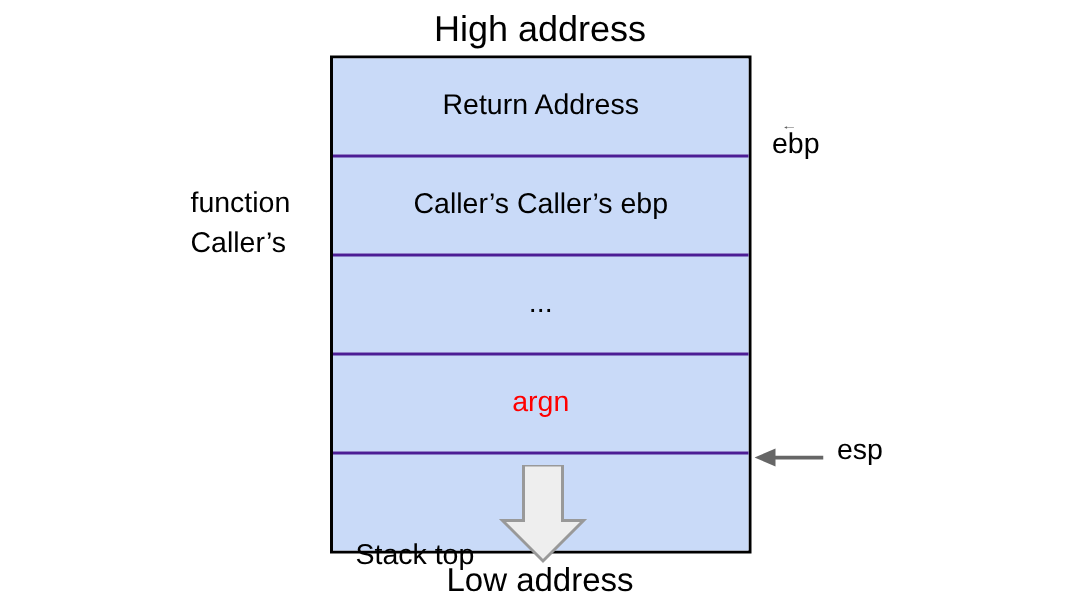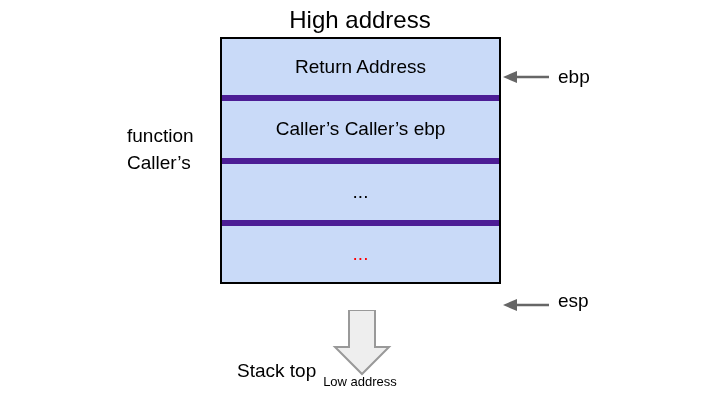--- a/index.html
+++ b/index.html
@@ -15,54 +15,54 @@
   .abs { position: absolute; }
 
   .top-label {
     left: 0; right: 0; top: 6px;
     text-align: center;
     font-size: 24px;
   }
   .bottom-label {
     left: 0; right: 0; top: 374px;
     text-align: center;
-    font-size: 13px;
+    font-size: 22px;
   }
 
   .stack-box {
     left: 220px; top: 37px;
-    width: 281px; height: 247px;
+    width: 281px; height: 332px;
     border: 2px solid #000;
     display: flex;
     flex-direction: column;
   }
   .stack-row {
     flex: 1;
     background: #c9daf8;
     display: flex;
     align-items: center;
     justify-content: center;
   }
-  .stack-row + .stack-row { border-top: 6px solid #4c1d95; }
+  .stack-row + .stack-row { border-top: 2px solid #4c1d95; }
   .row-label { font-size: 19px; color: #000; }
   .row-label[data-color="red"] { color: #ff0000; }
 
   .caller-state {
     left: 127px; top: 122px;
     font-size: 19px;
     line-height: 27px;
   }
 
   .pointer {
     display: flex;
     align-items: center;
     height: 24px;
     left: 503px;
   }
-  .pointer-ebp { top: 65px; }
+  .pointer-ebp { top: 84px; flex-direction: column; }
   .pointer-esp { top: 288px; align-items: flex-end; }
   .pointer-label { font-size: 19px; margin-left: 9px; }
 
   .stack-top-label {
     left: 237px; top: 320px;
     font-size: 19px;
     margin-top: 40px;
   }
 
   .block-arrow { left: 332px; top: 310px; }
@@ -81,20 +81,23 @@
   <div class="stack-row">
     <span class="row-label" data-color="black">Return Address</span>
   </div>
   <div class="stack-row">
     <span class="row-label" data-color="black">Caller’s Caller’s ebp</span>
   </div>
   <div class="stack-row">
     <span class="row-label" data-color="black">...</span>
   </div>
   <div class="stack-row">
+    <span class="row-label" data-color="red">argn</span>
+  </div>
+  <div class="stack-row">
     <span class="row-label" data-color="red">...</span>
   </div>
 </div>
 
 <div class="abs pointer pointer-ebp">
   <svg width="46" height="14" viewBox="0 0 46 14">
     <line x1="46" y1="7" x2="12" y2="7" stroke="#666666" stroke-width="2.5"></line>
     <polygon points="0,7 14,1 14,13" fill="#666666"></polygon>
   </svg>
   <span class="pointer-label">ebp</span>

